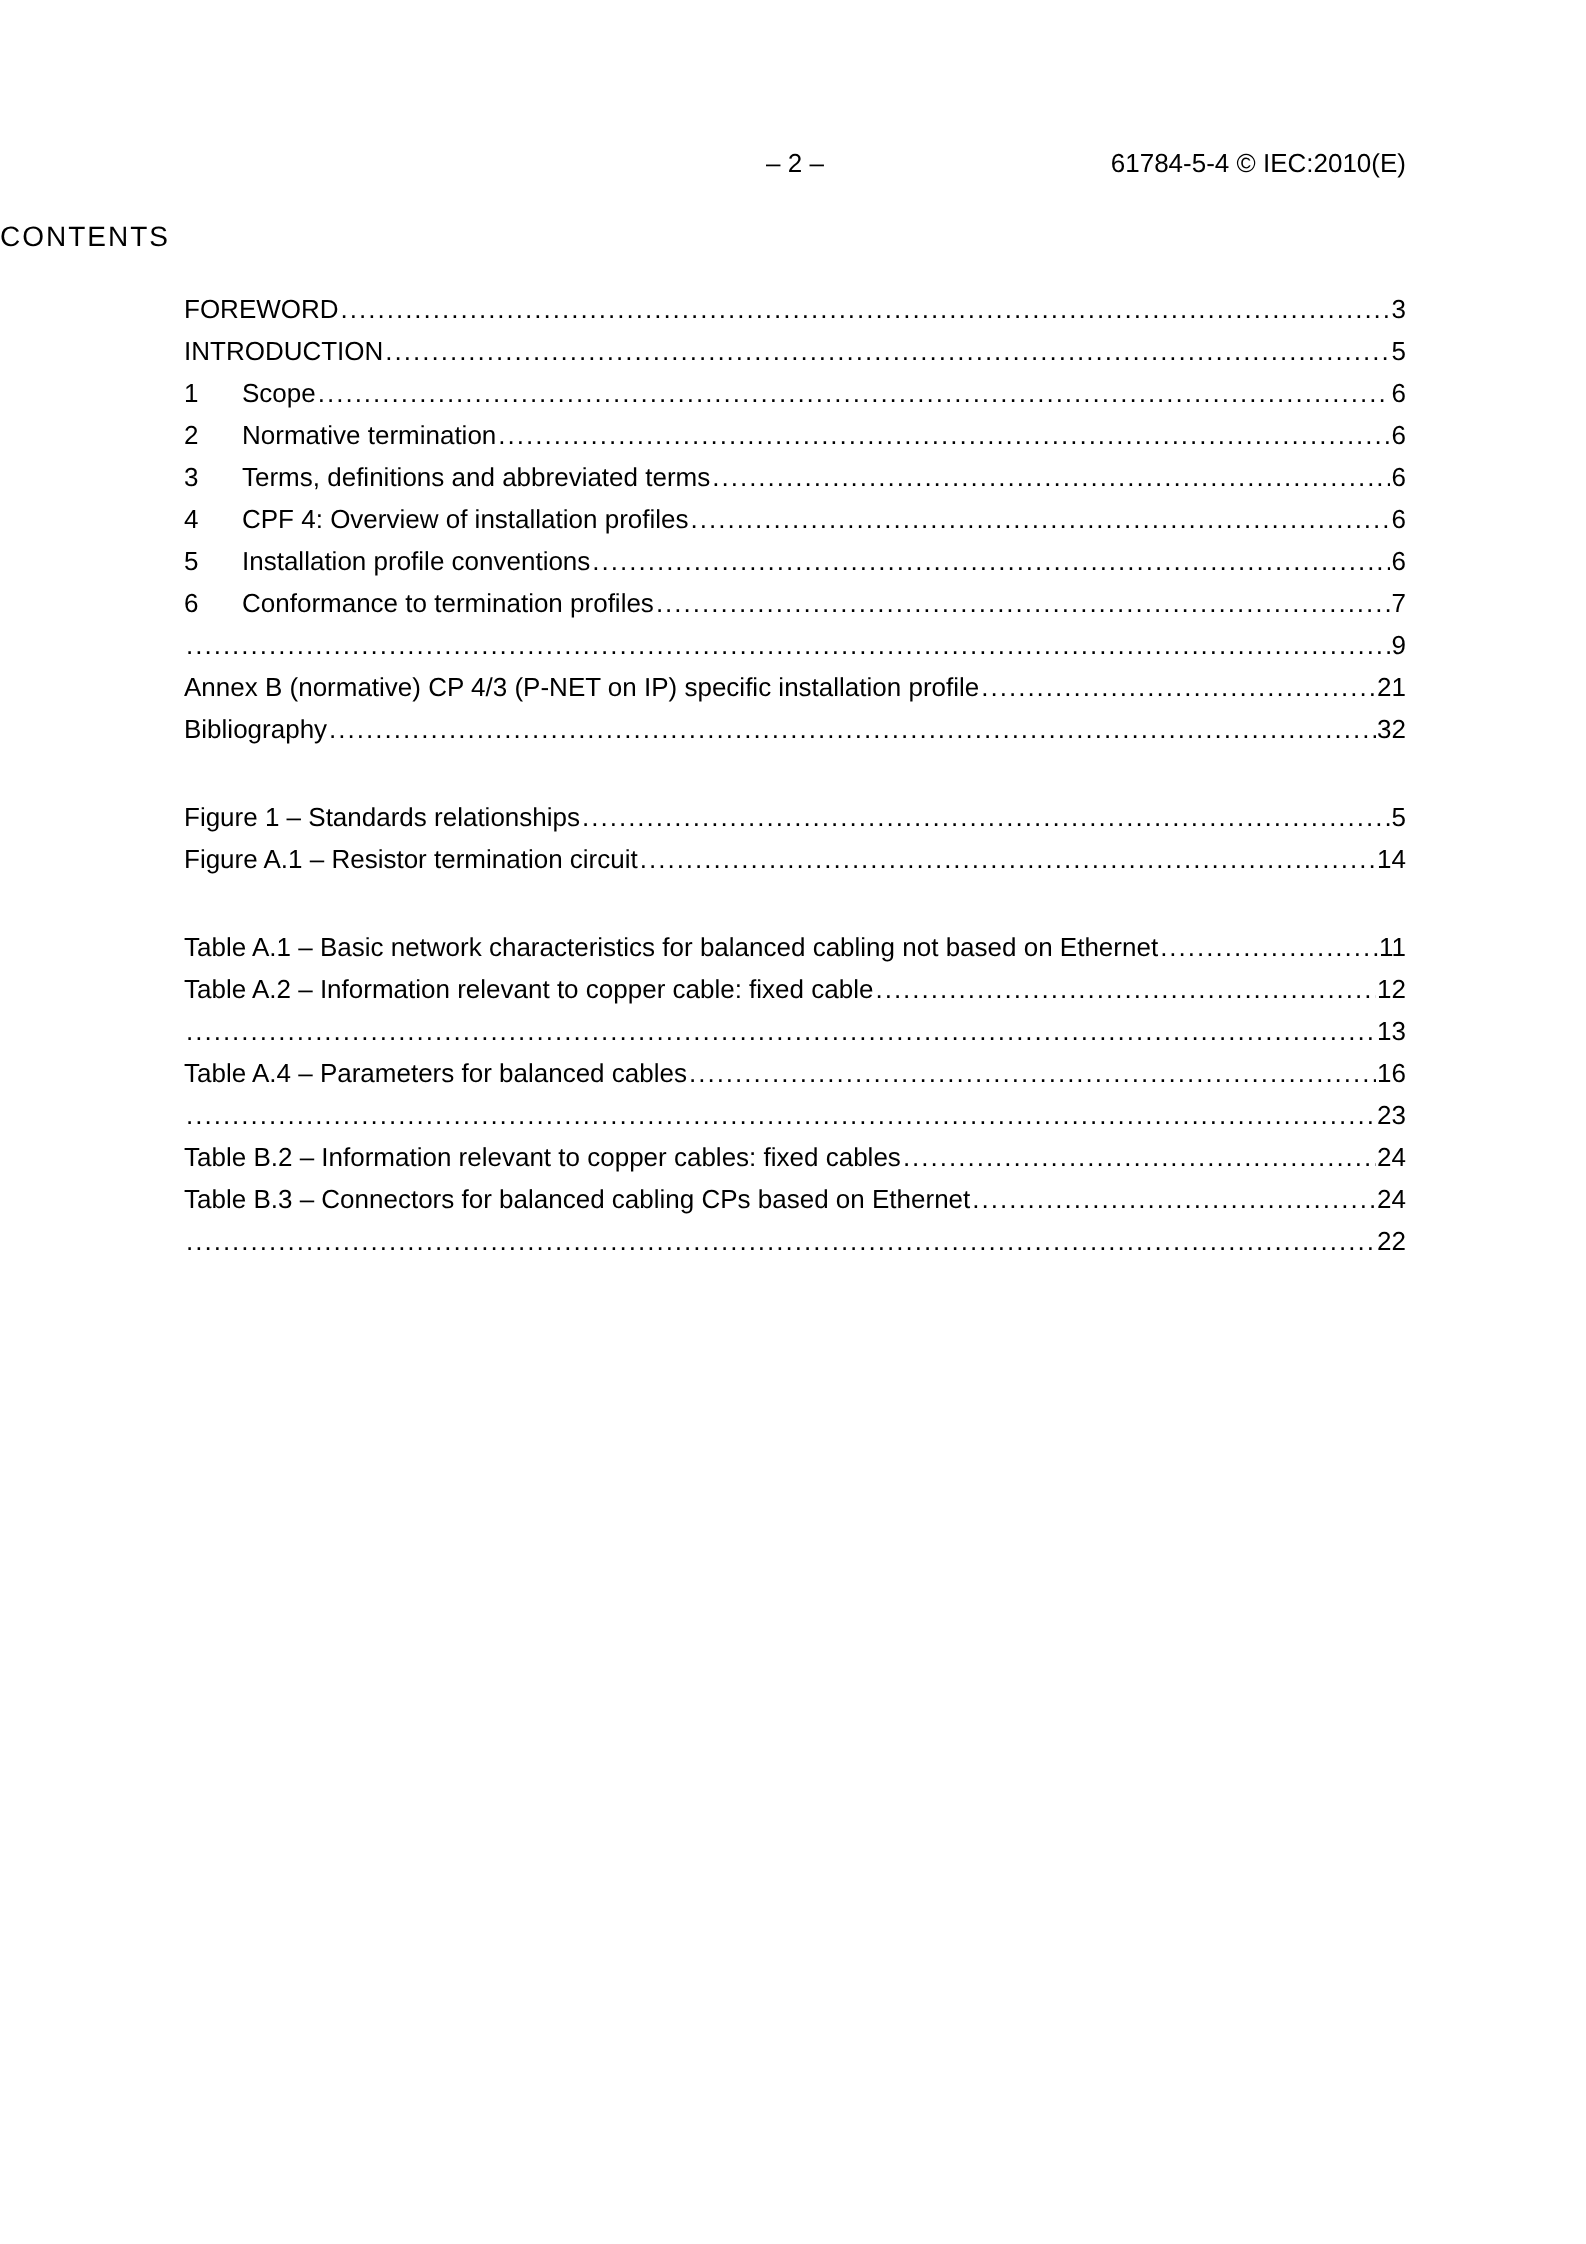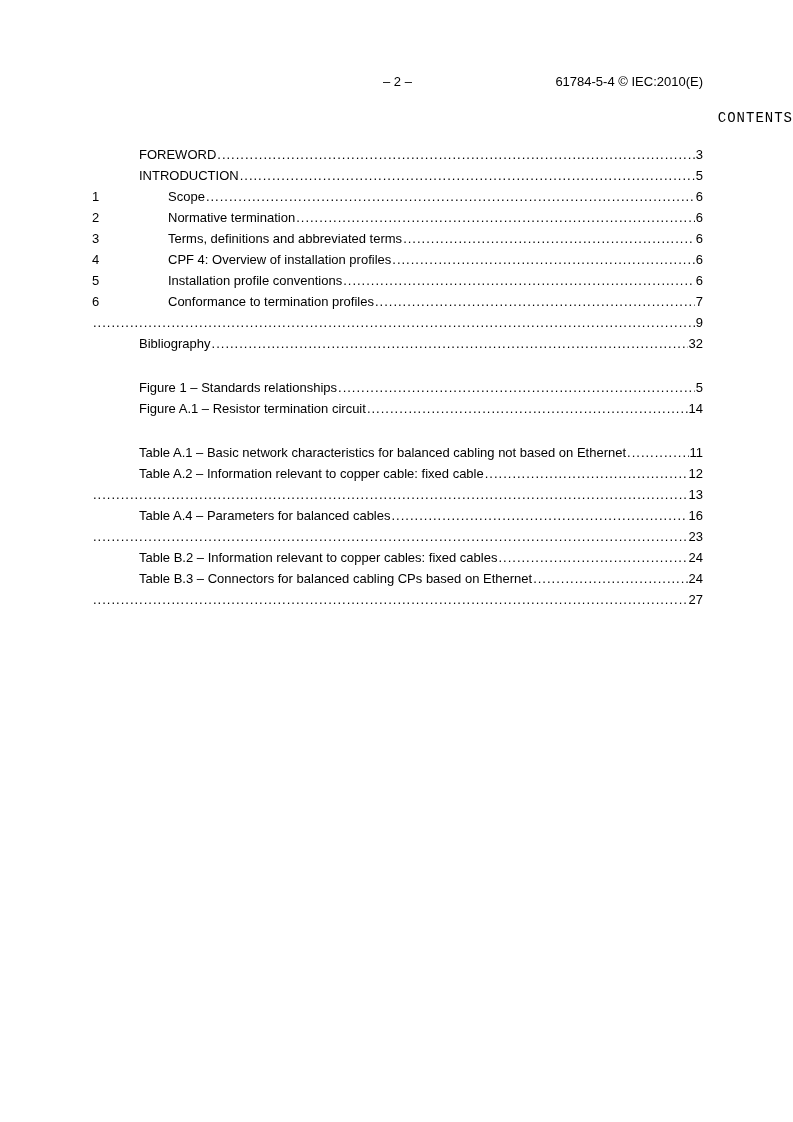--- a/index.html
+++ b/index.html
@@ -37,45 +37,43 @@
     right: 0;
     top: 0;
     text-align: right;
     margin-left: 12px;
   }
   .contents-title {
     position: absolute;
     top: 110px;
     left: 0;
     width: 100%;
-    text-align: right;
+    text-align: left;
     font-size: 14px;
     letter-spacing: 1px;
-    font-family: Liberation Mono, monospace;
   }
   .toc {
     position: absolute;
     top: 144px;
     left: 92px;
     width: 611px;
     font-size: 13px;
   }
   .toc-row {
     display: flex;
     align-items: baseline;
     line-height: 21px;
     white-space: nowrap;
   }
   .toc-num {
     flex: none;
     width: 29px;
   }
   .toc-label {
     flex: none;
-    margin-left: 47px;
   }
   .toc-dots {
     flex: 1 1 auto;
     overflow: hidden;
     white-space: nowrap;
     margin: 0 1px;
     min-width: 10px;
   }
   .toc-dots::after {
     content: "....................................................................................................................................................................................................";
@@ -155,20 +153,25 @@
       <span class="toc-label">Conformance to termination profiles</span>
       <span class="toc-dots"></span>
       <span class="toc-page">7</span>
     </div>
 
     <div class="toc-row">
       <span class="toc-dots"></span>
       <span class="toc-page">9</span>
     </div>
 
+    <div class="toc-row">
+      <span class="toc-label">Annex B (normative)  CP 4/3 (P-NET on IP) specific installation profile</span>
+      <span class="toc-dots"></span>
+      <span class="toc-page">21</span>
+    </div>
 
     <div class="toc-row">
       <span class="toc-label">Bibliography</span>
       <span class="toc-dots"></span>
       <span class="toc-page">32</span>
     </div>
 
     <div class="toc-gap"></div>
 
     <div class="toc-row">
@@ -220,17 +223,17 @@
     </div>
 
     <div class="toc-row">
       <span class="toc-label">Table B.3 – Connectors for balanced cabling CPs based on Ethernet </span>
       <span class="toc-dots"></span>
       <span class="toc-page">24</span>
     </div>
 
     <div class="toc-row">
       <span class="toc-dots"></span>
-      <span class="toc-page">27</span>
+      <span class="toc-page">22</span>
     </div>
 
   </div>
 </div>
 
 </body></html>

